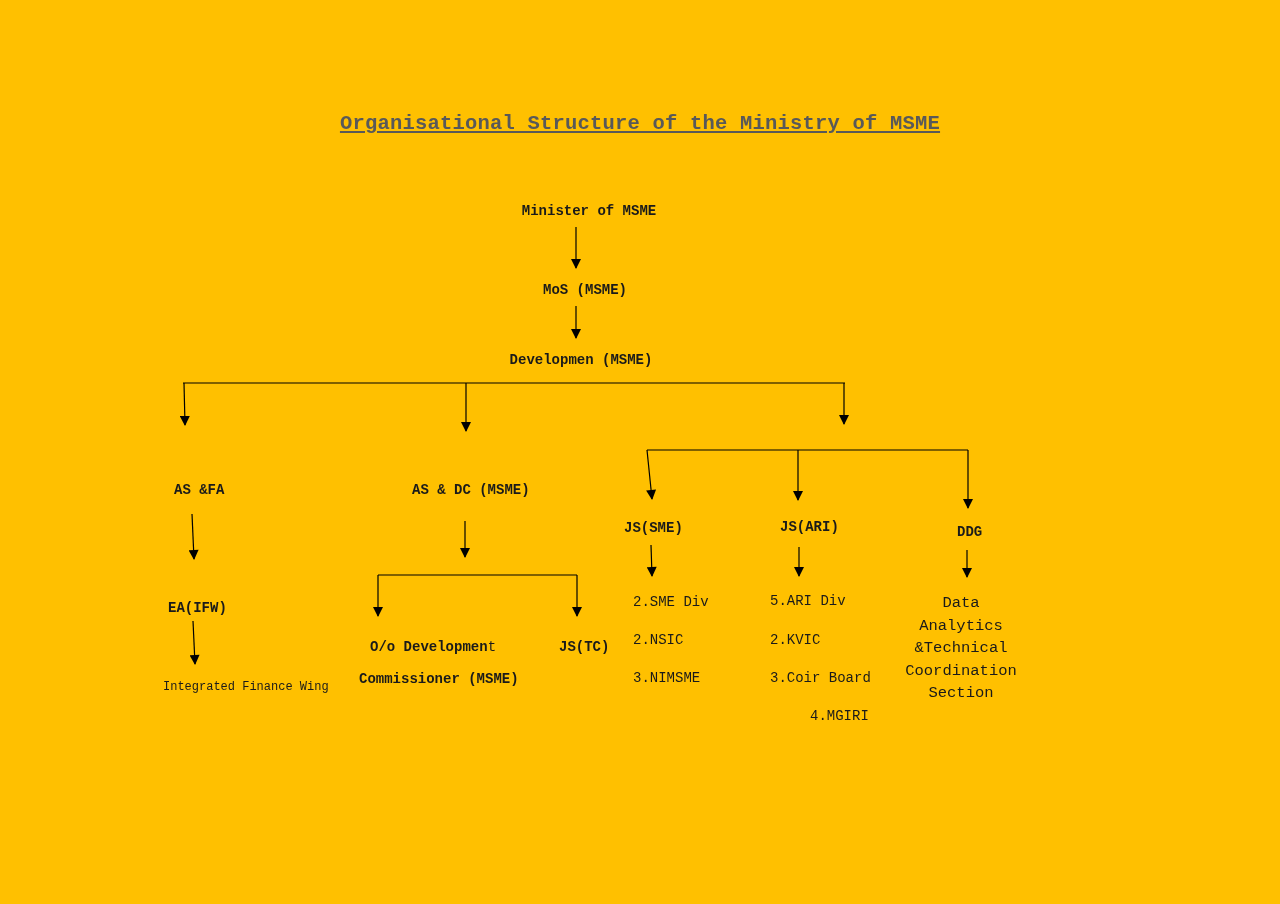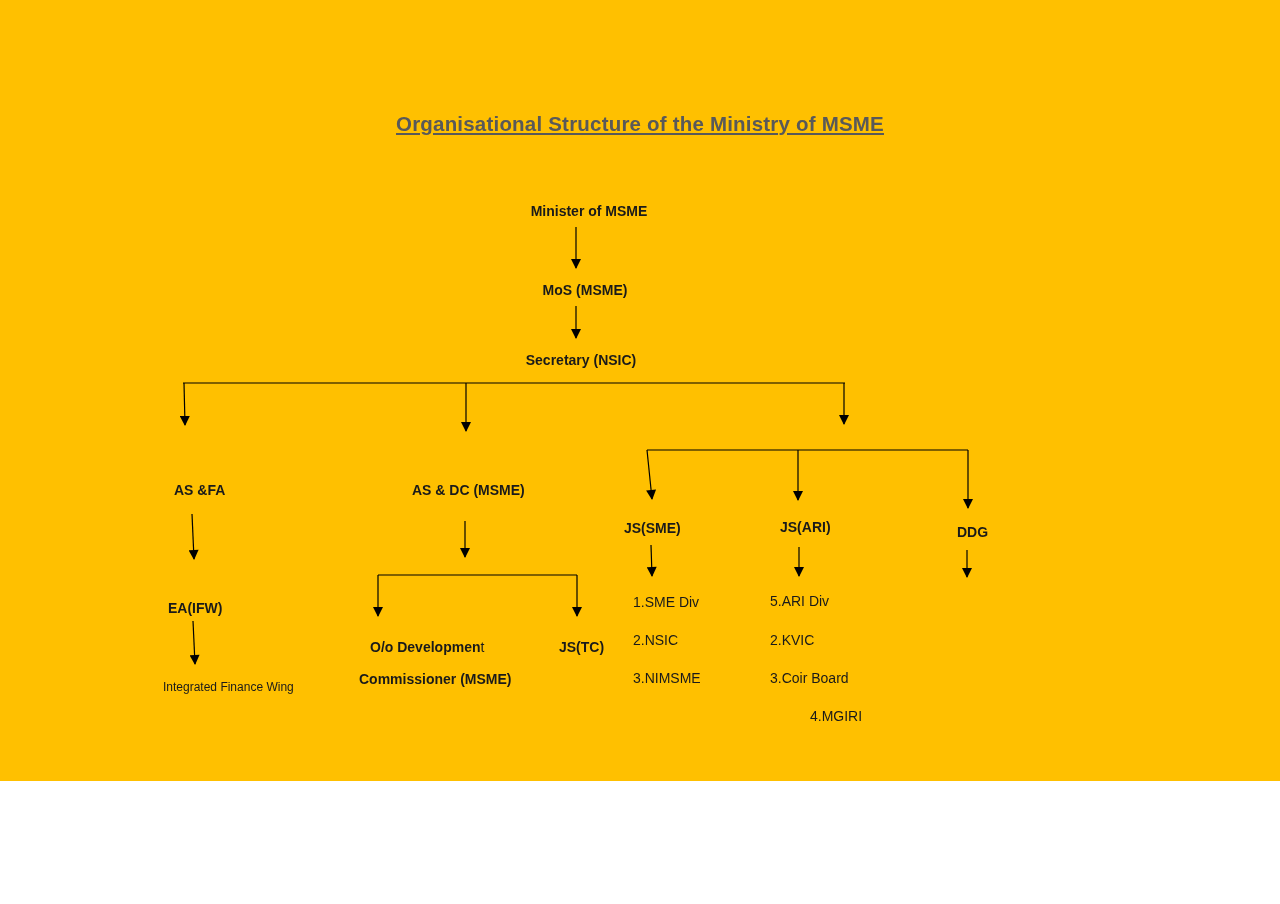--- a/index.html
+++ b/index.html
@@ -1,22 +1,22 @@
 <!DOCTYPE html>
 <html><head>
 <meta charset="utf-8">
 <style>
   html, body { margin: 0; padding: 0; }
   .canvas {
     position: relative;
     width: 1280px;
-    height: 781px;
+    height: 904px;
     background: #FFC000;
     color: #1a1a1a;
-    font-family: Liberation Sans, sans-serif;
+    font-family: Liberation Mono, monospace;
     overflow: hidden;
   }
   .connectors {
     position: absolute;
     left: 0; top: 0;
     width: 1280px; height: 904px;
     pointer-events: none;
   }
   .conn { stroke: #000000; stroke-width: 1.2; fill: none; }
   .chart-title {
@@ -87,38 +87,45 @@
 
     <line class="conn" x1="651" y1="545" x2="652" y2="576" marker-end="url(#ah)" stroke="#000000"></line>
     <line class="conn" x1="799" y1="547" x2="799" y2="576" marker-end="url(#ah)" stroke="#000000"></line>
     <line class="conn" x1="967" y1="550" x2="967" y2="577" marker-end="url(#ah)" stroke="#000000"></line>
   </svg>
 
   <div class="chart-title" style="color: rgb(89, 89, 89);">Organisational Structure of the Ministry of MSME</div>
 
   <div class="label centered" style="left:589px;top:203px">Minister of MSME</div>
   <div class="label centered" style="left:585px;top:282px">MoS (MSME)</div>
-  <div class="label centered" style="left:581px;top:352px">Secretary (NSIC)</div>
+  <div class="label centered" style="left:581px;top:352px">Developmen (MSME)</div>
 
   <div class="label" style="left:174px;top:482px">AS &amp;FA</div>
   <div class="label" style="left:168px;top:600px">EA(IFW)</div>
   <div class="label regular big" style="left:163px;top:679px">Integrated Finance Wing</div>
 
   <div class="label" style="left:412px;top:482px">AS &amp; DC (MSME)</div>
   <div class="label" style="left:370px;top:639px"><span>O/o Developmen</span><span class="regular" style="font-weight:400">t</span></div>
   <div class="label" style="left:359px;top:671px">Commissioner (MSME)</div>
   <div class="label" style="left:559px;top:639px">JS(TC)</div>
 
   <div class="label" style="left:624px;top:520px">JS(SME)</div>
   <div class="label" style="left:780px;top:519px">JS(ARI)</div>
   <div class="label" style="left:957px;top:524px">DDG</div>
 
-  <div class="label regular" style="left:633px;top:594px">1.SME Div</div>
+  <div class="label regular" style="left:633px;top:594px">2.SME Div</div>
   <div class="label regular" style="left:633px;top:632px">2.NSIC</div>
   <div class="label regular" style="left:633px;top:670px">3.NIMSME</div>
 
   <div class="label regular" style="left:770px;top:593px">5.ARI Div</div>
   <div class="label regular" style="left:770px;top:632px">2.KVIC</div>
   <div class="label regular" style="left:770px;top:670px">3.Coir Board</div>
   <div class="label regular" style="left:810px;top:708px">4.MGIRI</div>
 
+  <div class="ddg-block">
+    <div>Data</div>
+    <div>Analytics</div>
+    <div>&amp;Technical</div>
+    <div>Coordination</div>
+    <div>Section</div>
+  </div>
 
 </div>
 
 </body></html>

